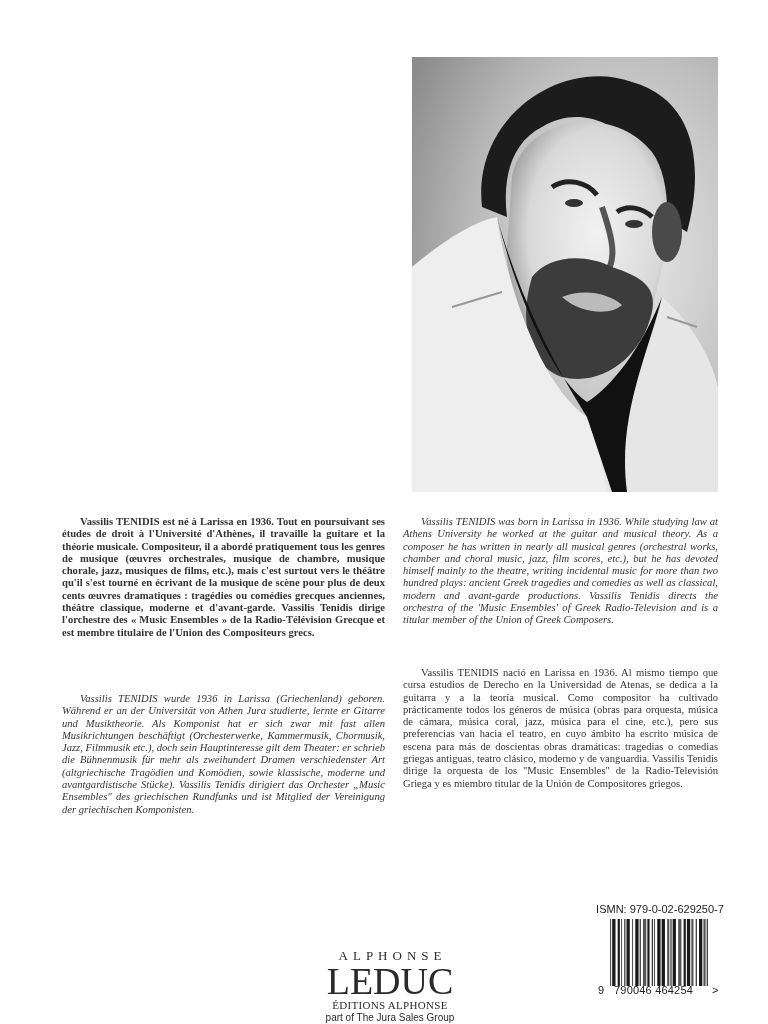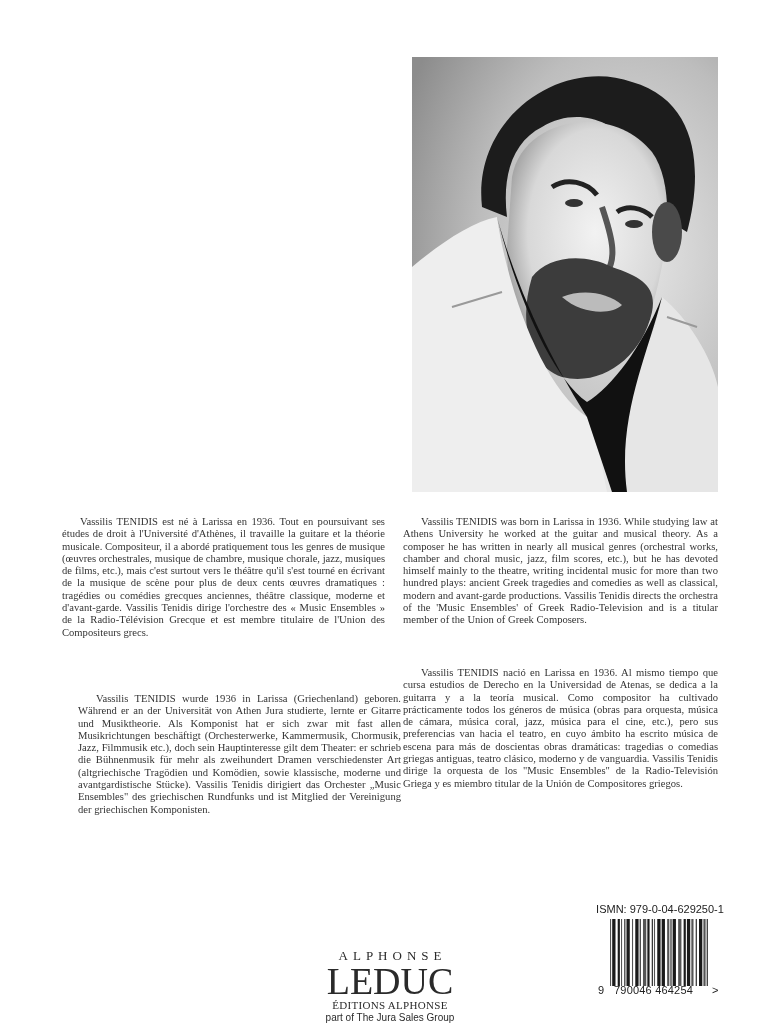--- a/index.html
+++ b/index.html
@@ -11,25 +11,25 @@
       position: absolute; left: 412px; top: 57px; width: 306px; height: 435px;
       background: #cfcfcf; overflow: hidden;
     }
     .photo svg { display: block; width: 100%; height: 100%; }
     .para {
       position: absolute; margin: 0;
       font-family: "Liberation Serif", serif;
       font-size: 10.6px; line-height: 12.3px; text-align: justify;
       color: #333333; hyphens: auto;
     }
-    .para.it { }
+    .para.it { font-style: italic; }
     .para .indent { display: inline-block; width: 18px; }
-    #p-fr { left: 62px; top: 516px; width: 323px; }
+    #p-fr { left: 62px; top: 516px; width: 323px; font-weight: bold; }
     #p-en { left: 403px; top: 516px; width: 315px; }
-    #p-de { left: 78px; top: 693px; width: 323px; }
+    #p-de { left: 62px; top: 693px; width: 323px; }
     #p-es { left: 403px; top: 667px; width: 315px; }
 
     .logo {
       position: absolute; left: 300px; top: 900px; width: 180px; text-align: center;
       font-family: "Liberation Serif", serif; color: #2a2a2a; margin-top: 48px;
     }
     .logo .l1 { font-size: 13px; letter-spacing: 5px; line-height: 16px; margin-left: 5px; }
     .logo .l2 { font-size: 38px; line-height: 34px; letter-spacing: 0px; }
     .logo .l3 { font-size: 11px; letter-spacing: 0.3px; line-height: 14px; }
     .logo .l4 { font-family: "Liberation Sans", sans-serif; font-size: 10px; line-height: 12px; }
@@ -105,21 +105,21 @@
 <div class="logo">
   <div class="l1">ALPHONSE</div>
   <div class="l2">LEDUC</div>
   <div class="l3">ÉDITIONS ALPHONSE</div>
   <div class="l4">part of The Jura Sales Group</div>
   <div class="l5">Distribution Centre, Newmarket Road, Bury St Edmunds, Suffolk, IP33 3YB, UK</div>
   <div class="l6">www.musicsales.com</div>
 </div>
 
 <div class="barcode-box">
-  <div class="isbn">ISMN: 979-0-04-629250-1</div>
+  <div class="isbn">ISMN: 979-0-02-629250-7</div>
   <svg class="bars" id="bars" viewBox="0 0 100 67" preserveAspectRatio="none">
       <rect x="0" y="0" width="1.098901098901099" height="67" fill="#555"></rect>
       <rect x="2.197802197802198" y="0" width="3.296703296703297" height="67" fill="#1a1a1a"></rect>
       <rect x="7.692307692307693" y="0" width="2.197802197802198" height="67" fill="#1a1a1a"></rect>
       <rect x="10.989010989010989" y="0" width="1.098901098901099" height="67" fill="#555"></rect>
       <rect x="14.285714285714286" y="0" width="1.098901098901099" height="67" fill="#1a1a1a"></rect>
       <rect x="16.483516483516485" y="0" width="3.296703296703297" height="67" fill="#1a1a1a"></rect>
       <rect x="21.978021978021978" y="0" width="1.098901098901099" height="67" fill="#555"></rect>
       <rect x="25.274725274725277" y="0" width="3.296703296703297" height="67" fill="#1a1a1a"></rect>
       <rect x="29.67032967032967" y="0" width="1.098901098901099" height="67" fill="#1a1a1a"></rect>

